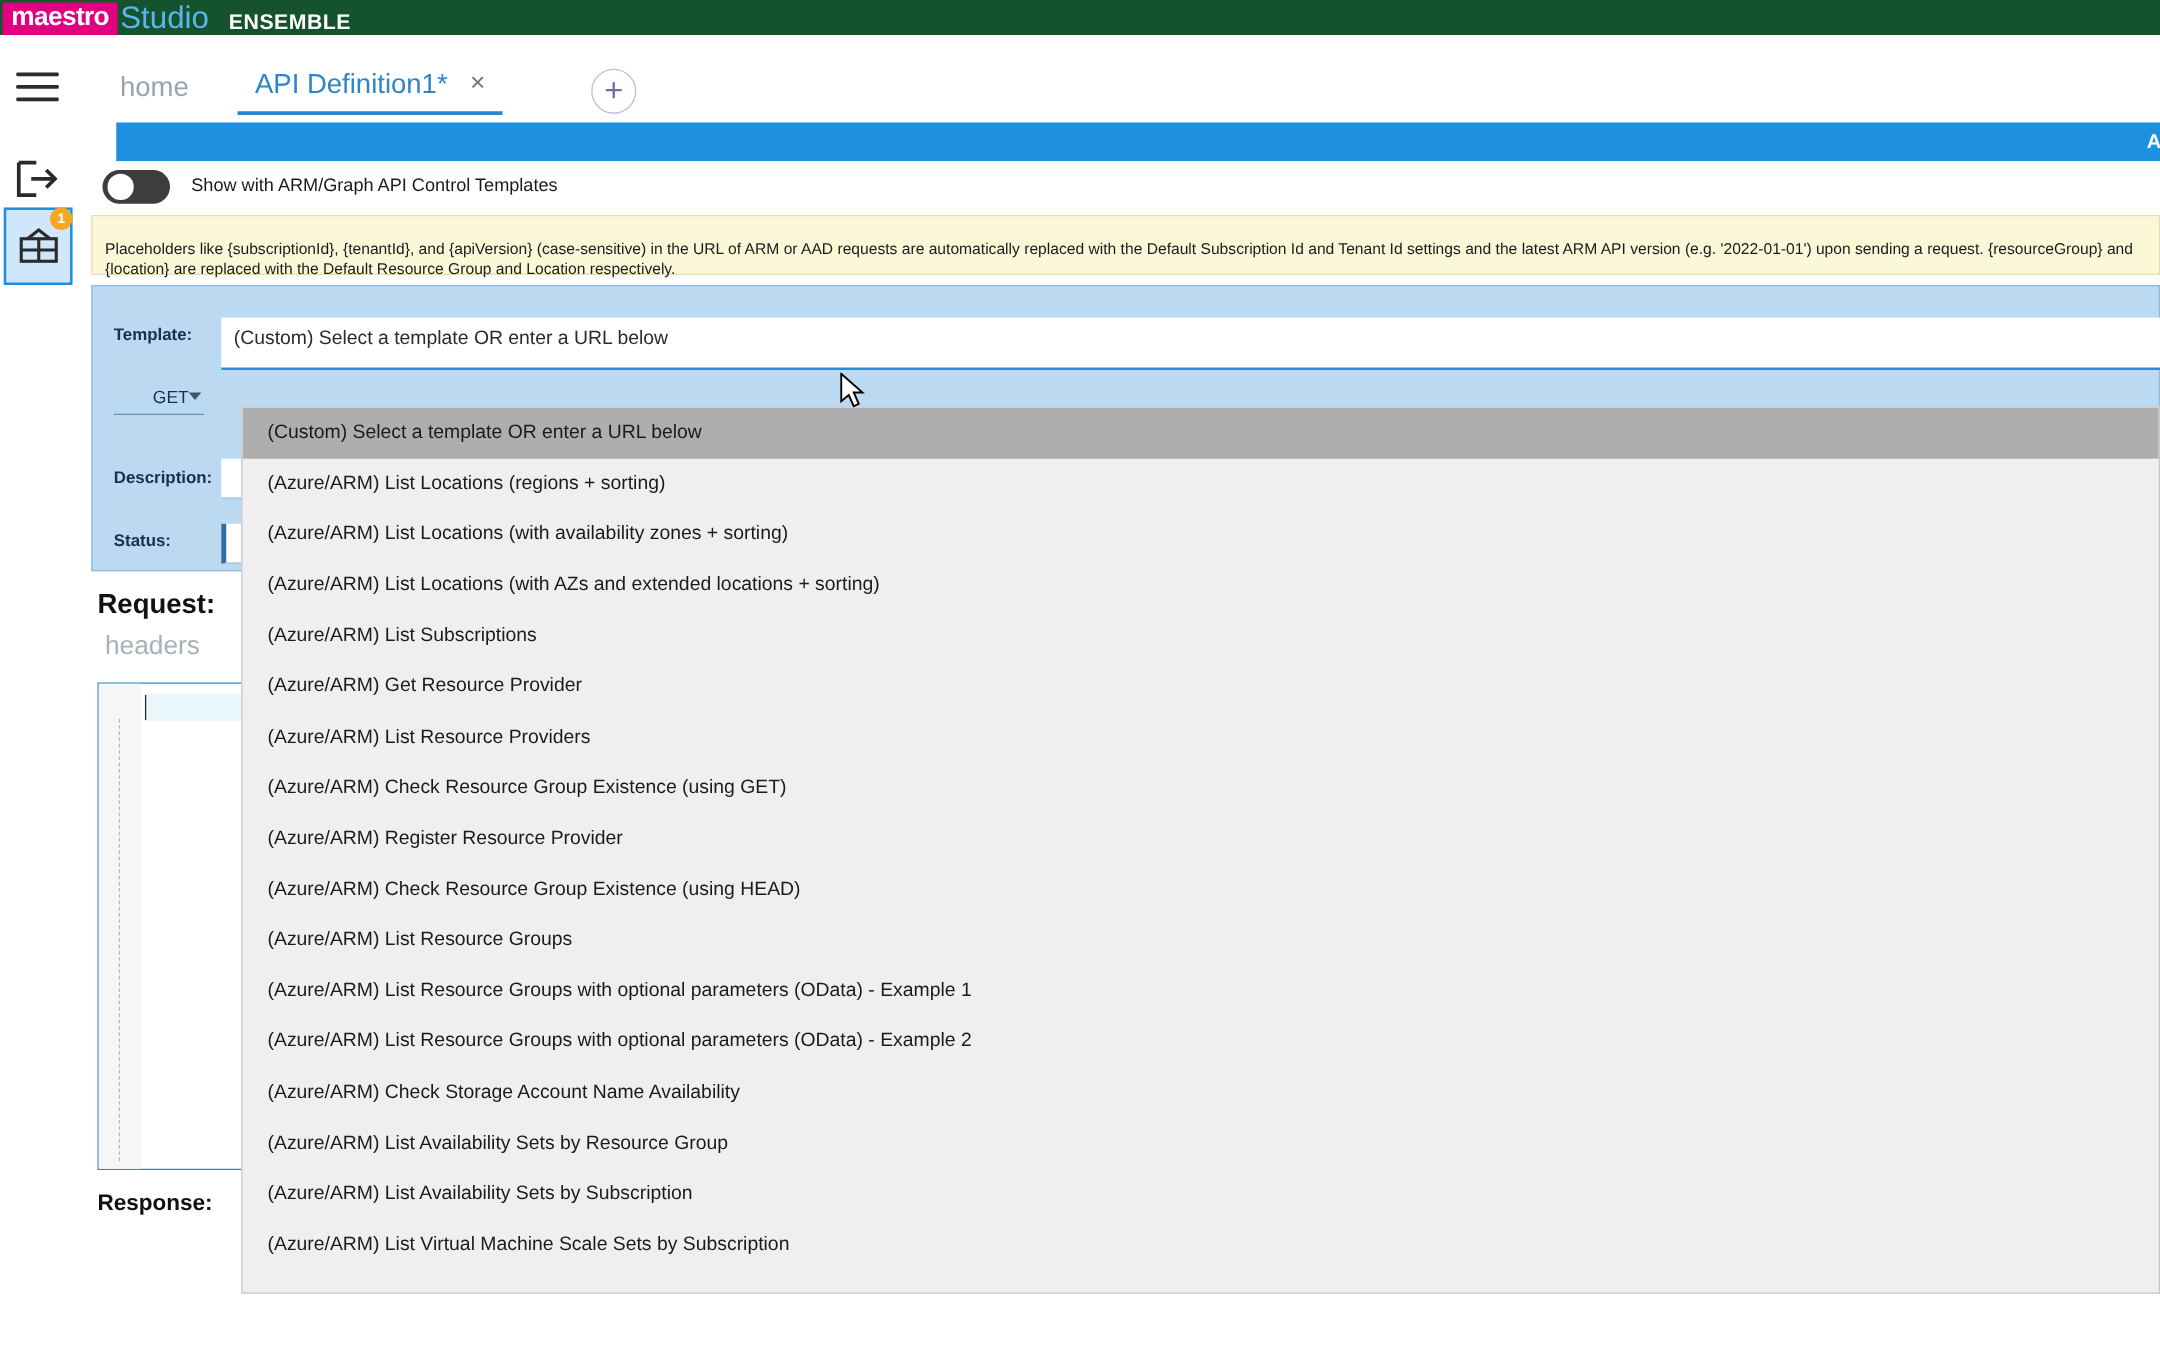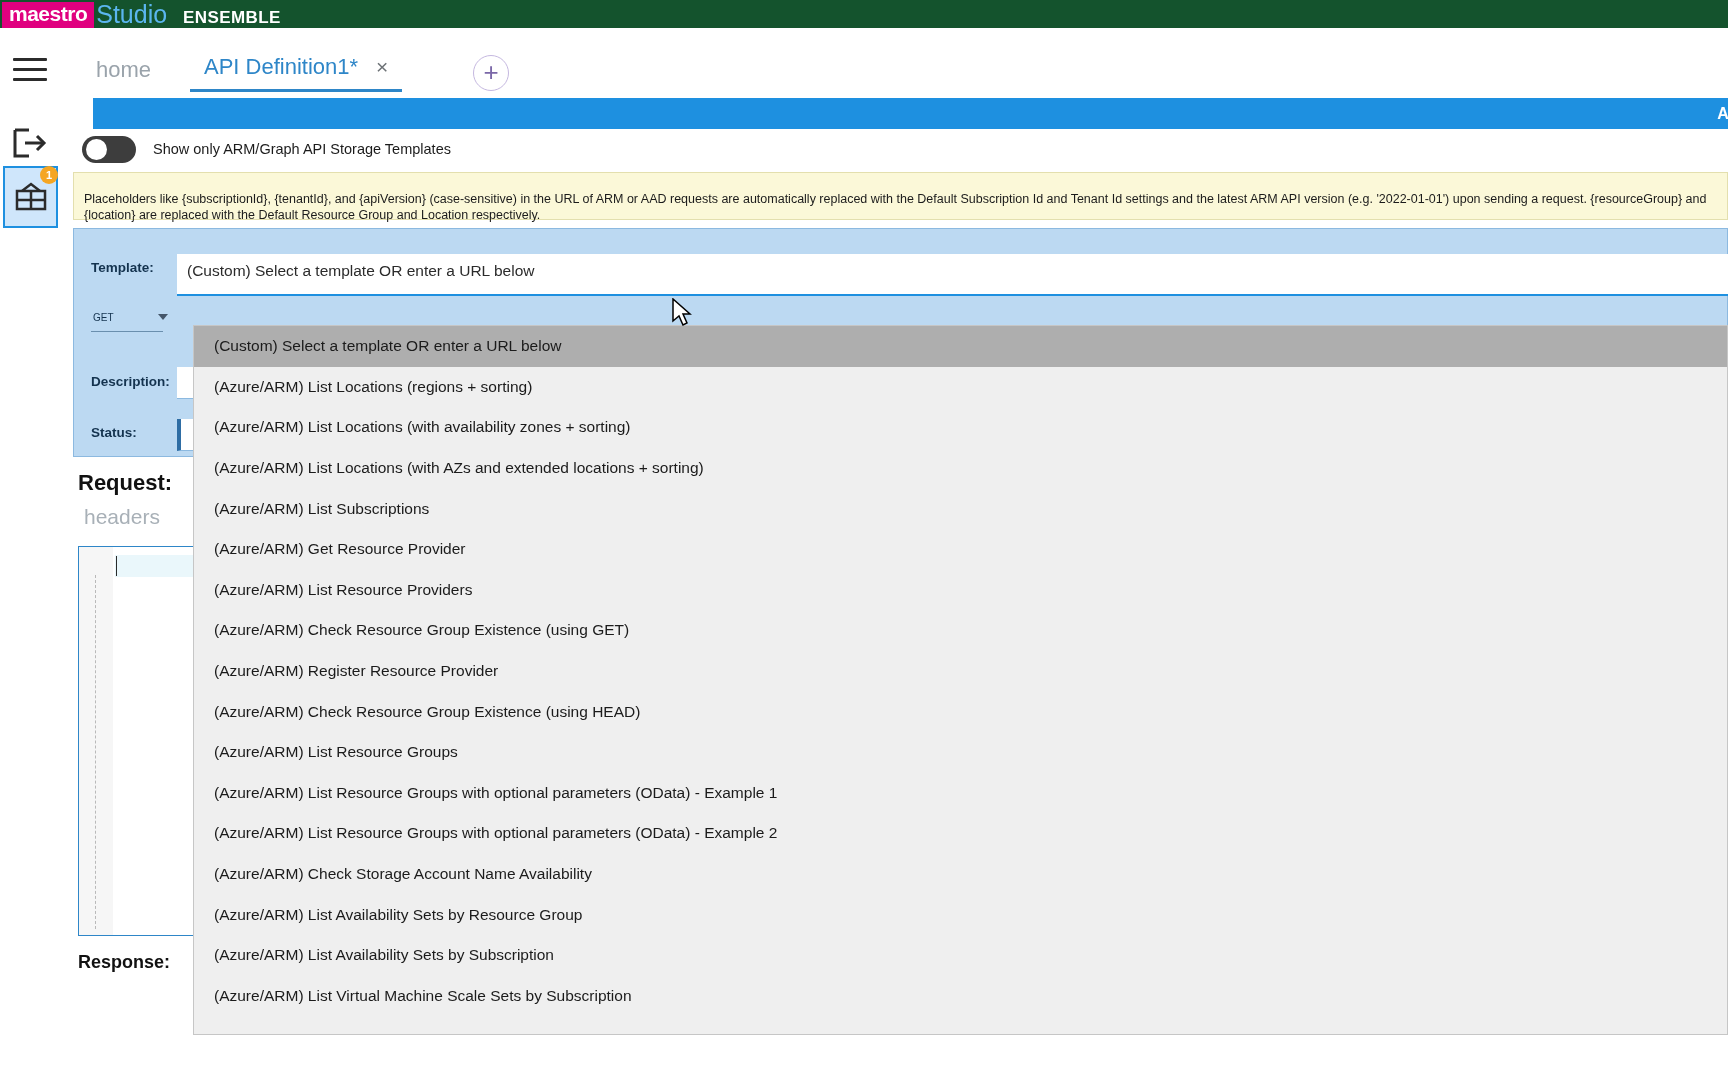--- a/index.html
+++ b/index.html
@@ -129,25 +129,24 @@
     position: absolute; left: 17px;
     font-size: 13.5px; font-weight: 700; color: #14334f;
   }
   .lbl-template { top: 31px; }
   .lbl-desc { top: 145px; }
   .lbl-status { top: 196px; text-align: right; }
 
   .method-select {
     position: absolute; left: 17px; top: 77px; width: 72px; height: 26px;
     background: #bcd9f2; border: none; border-bottom: 1px solid #6a8fae;
-    font-size: 10px; color: #14334f;
-    display: flex; align-items: center; justify-content: space-between;
+    font-size: 14px; color: #14334f;
+    display: flex; align-items: center; justify-content: flex-end;
     padding: 0 2px 3px 2px;
     cursor: pointer;
-    gap: 44px;
   }
   .caret { width: 0; height: 0; border-left: 5px solid transparent; border-right: 5px solid transparent; border-top: 6px solid #44566a; }
 
   .template-input {
     position: absolute; left: 103px; top: 25px; width: 1552px; height: 42px;
     background: #ffffff; border: none; border-bottom: 2px solid #1e90e0;
     font-size: 15.5px; color: #2b2b2b;
     padding: 8px 10px;
   }
   .desc-input, .status-input {
@@ -263,21 +262,21 @@
   </div>
 
   <div class="blueband">
     <span>API</span>
   </div>
 
   <div class="togglerow">
     <div class="toggle">
       <div class="knob"></div>
     </div>
-    <div class="toggle-label">Show only ARM/Graph API Storage Templates</div>
+    <div class="toggle-label">Show with ARM/Graph API Control Templates</div>
   </div>
 
   <div class="notice">Placeholders like {subscriptionId}, {tenantId}, and {apiVersion} (case-sensitive) in the URL of ARM or AAD requests are automatically replaced with the Default Subscription Id and Tenant Id settings and the latest ARM API version (e.g. '2022-01-01') upon sending a request. {resourceGroup} and {location} are replaced with the Default Resource Group and Location respectively.</div>
 
   <div class="formpanel">
     <div class="form-label lbl-template">Template:</div>
     <div class="template-input">(Custom) Select a template OR enter a URL below</div>
 
     <div class="method-select">
       <span>GET</span>

